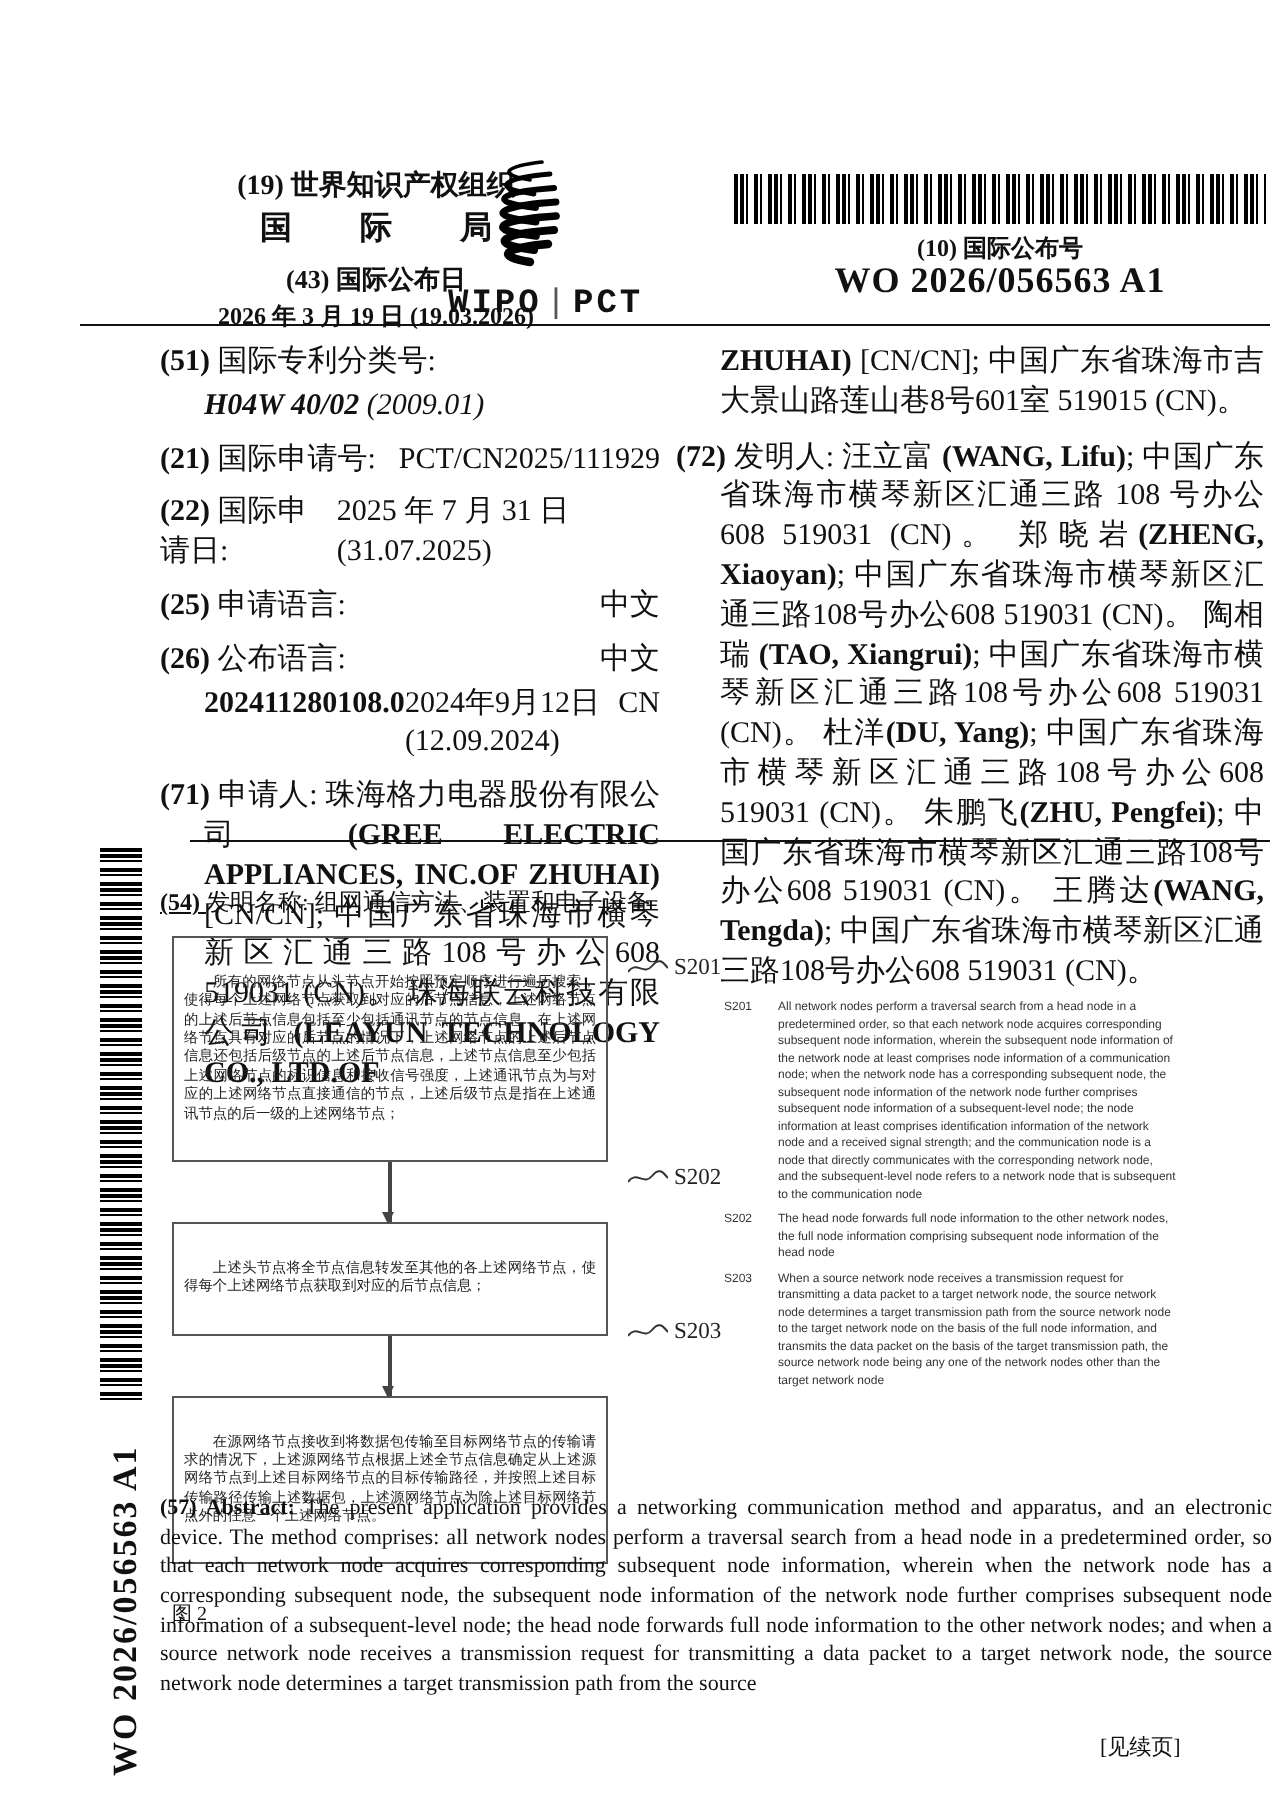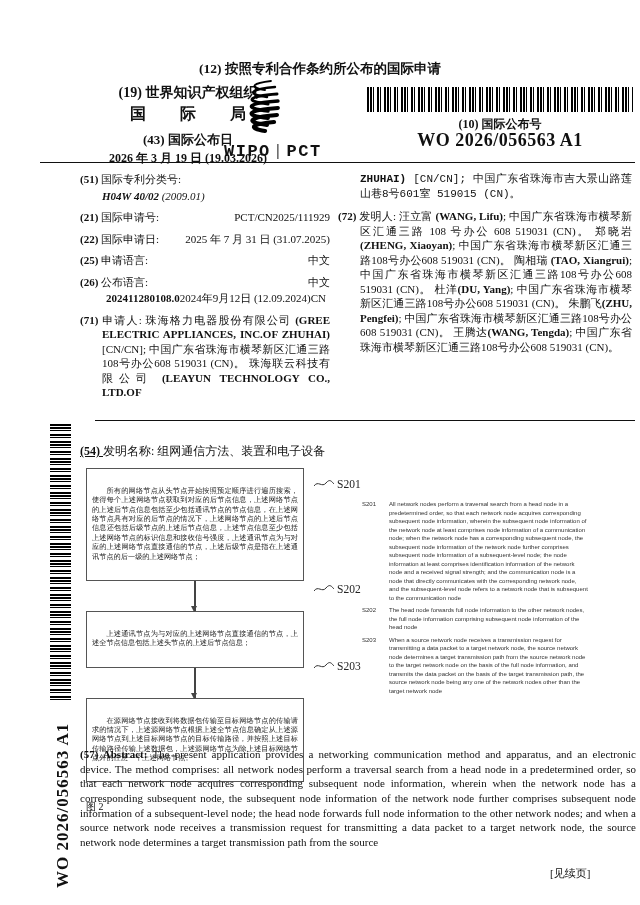--- a/index.html
+++ b/index.html
@@ -28,29 +28,29 @@
       #000 6px 7px, #fff 7px 10px, #000 10px 12px, #fff 12px 13px,
       #000 13px 14px, #fff 14px 17px); }
   .f10 { position:absolute; top:116px; left:367px; width:266px; text-align:center;
          font-size:12px; font-weight:bold; }
   .pubnum { position:absolute; top:130px; left:367px; width:266px; text-align:center;
             font-size:18px; font-weight:bold; letter-spacing:0.5px; }
   .rule1 { position:absolute; top:162px; left:40px; width:595px; border-top:1.6px solid #111; }
 
   
   .cols { position:absolute; top:172px; left:80px; width:552px; display:flex; gap:8px;
-          font-size:11px; line-height:1.32; }
+          font-size:15px; line-height:1.32; }
   .colL { width:250px; }
   .colR { width:294px; }
   .row { display:flex; justify-content:space-between; margin-bottom:7px; }
   .ipc { padding-left:22px; margin-top:-5px; margin-bottom:7px; }
   .ipc span { font-style:italic; }
   .prio { display:flex; justify-content:center; padding-left:22px; margin-top:-5px; margin-bottom:7px; }
   .para { text-align:justify; padding-left:22px; text-indent:-22px; }
-  .para-cont { text-align:justify; padding-left:22px;font-family:Liberation Mono, monospace; }
+  .para-cont { text-align:justify; padding-left:22px; }
   .colR .para { margin-top:8px; }
 
   
   .rule2 { position:absolute; top:420px; left:95px; width:540px; border-top:1.6px solid #111; }
   .title-en { position:absolute; top:426px; left:80px; width:556px; font-size:10.8px; }
   .title-zh { position:absolute; top:443px; left:80px; width:556px; font-size:12px; }
 
   
   .flow { position:absolute; top:468px; left:86px; width:218px; }
   .fbox { border:1.1px solid #555; padding:18px 5px; font-size:7.2px; line-height:1.3;
@@ -87,21 +87,20 @@
     white-space:nowrap; }
 
   
   .footer-cont { position:absolute; top:866px; left:550px; font-size:11px; }
 </style>
 </head>
 <body>
 
 <div class="page">
 
-  <div class="line12">(12) 按照专利合作条约所公布的国际申请</div>
 
   <div class="hdr-left">
     <div class="org"><span style="font-weight: bold;">(19) </span><span style="font-weight: bold;">世界知识产权组织</span></div>
     <div class="bureau">国　际　局</div>
     <div class="f43">(43) 国际公布日</div>
     <div class="date43">2026 年 3 月 19 日 (19.03.2026)</div>
   </div>
 
   <div class="logo">
     <svg width="64" height="58" viewBox="0 0 64 58" aria-hidden="true">
@@ -165,21 +164,21 @@
 
   <div class="rule2"></div>
   <div class="title-zh"><span style="font-weight: bold; text-decoration: underline;">(54) </span><span>发明名称: 组网通信方法、装置和电子设备</span></div>
 
   <div class="flow">
     <div class="fbox">
       <p>所有的网络节点从头节点开始按照预定顺序进行遍历搜索，使得每个上述网络节点获取到对应的后节点信息，上述网络节点的上述后节点信息包括至少包括通讯节点的节点信息，在上述网络节点具有对应的后节点的情况下，上述网络节点的上述后节点信息还包括后级节点的上述后节点信息，上述节点信息至少包括上述网络节点的标识信息和接收信号强度，上述通讯节点为与对应的上述网络节点直接通信的节点，上述后级节点是指在上述通讯节点的后一级的上述网络节点；</p>
     </div>
     <div class="arrow"></div>
     <div class="fbox">
-      <p>上述通讯节点为与对应的上述网络节点直接通信的节点，上述全节点信息包括上述头节点的上述后节点信息；</p>
+      <p>上述头节点将全节点信息转发至其他的各上述网络节点，使得每个上述网络节点获取到对应的后节点信息；</p>
     </div>
     <div class="arrow"></div>
     <div class="fbox">
       <p>在源网络节点接收到将数据包传输至目标网络节点的传输请求的情况下，上述源网络节点根据上述全节点信息确定从上述源网络节点到上述目标网络节点的目标传输路径，并按照上述目标传输路径传输上述数据包，上述源网络节点为除上述目标网络节点外的任意一个上述网络节点。</p>
     </div>
     <div class="fig-caption">图 2</div>
 
     <div class="callout c1">
       <svg width="20" height="10" viewBox="0 0 20 10" aria-hidden="true">
           <path d="M0,7 C4,1 8,9 12,4 S18,3 20,5" fill="none" stroke="#333" stroke-width="1"></path>

